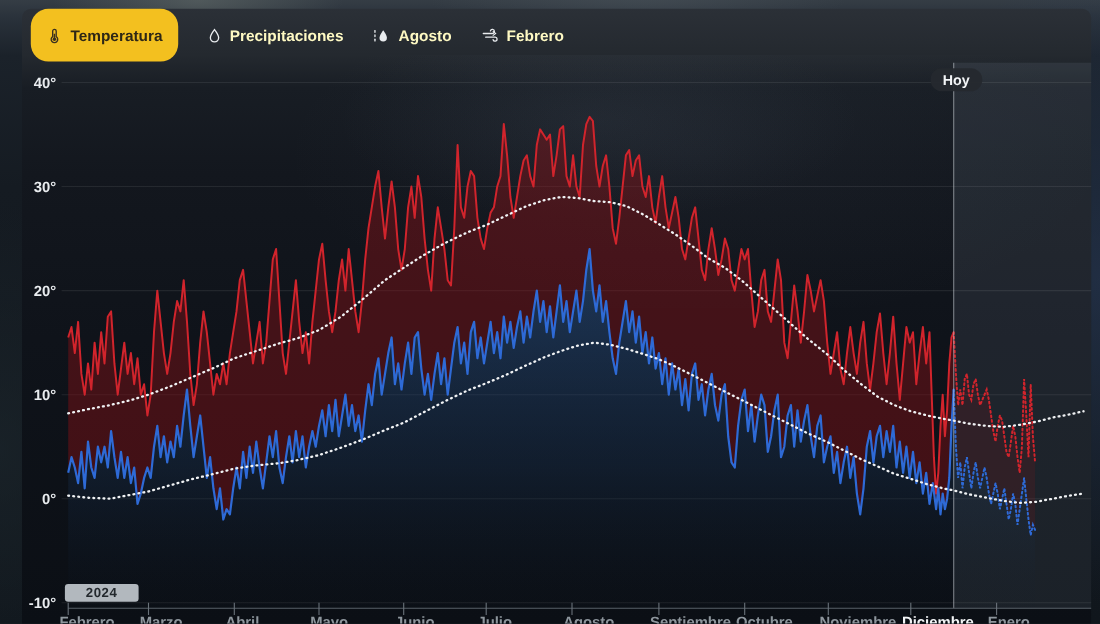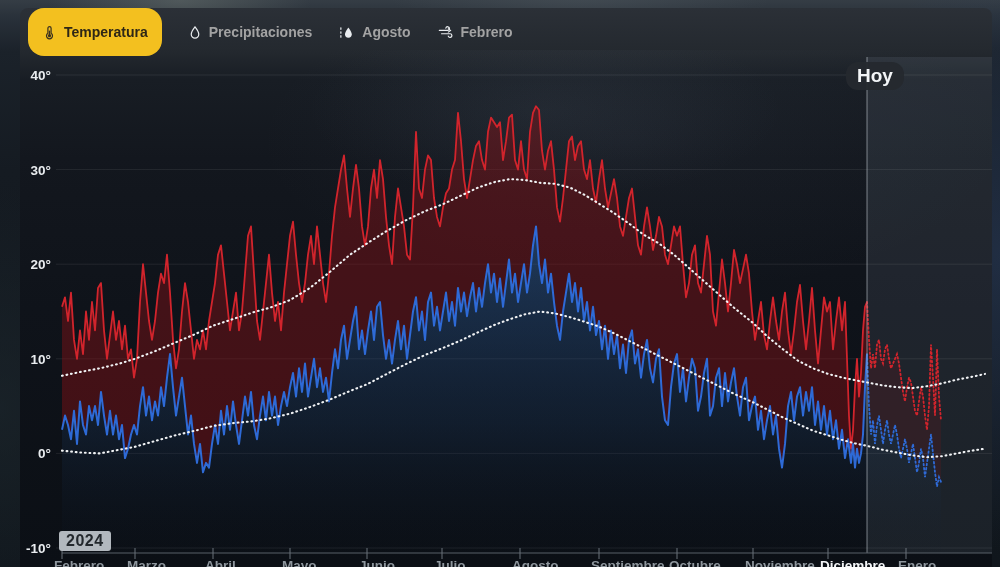--- a/index.html
+++ b/index.html
@@ -24,32 +24,32 @@
     background:
       radial-gradient(340px 130px at 54% 60px, rgba(110,125,145,0.10), transparent 70%),
       radial-gradient(520px 220px at 63% 90px, rgba(100,115,135,0.08), transparent 72%);
   }
   svg#chart{position:absolute;left:0;top:0;}
   .tabbar{
     position:absolute;left:0;top:12px;width:992px;height:40px;
     display:flex;align-items:center;padding-left:28px;gap:26px;box-sizing:border-box;
   }
   .tab{display:flex;align-items:center;gap:7px;font-size:14px;font-weight:bold;
-       color:#a3a3a3;cursor:pointer;white-space:nowrap;}
+       color:#fef9c3;cursor:pointer;white-space:nowrap;}
   .tab.active{height:48px;padding:0 14px;border-radius:16px;color:#2e2716;}
   .tab .ticon{display:flex;align-items:center;}
   .badge-hoy{
     position:absolute;left:846px;top:62px;min-width:20px;
-    background:rgba(37,41,46,0.95);color:#f3f5f7;font-size:19px;font-weight:bold;
+    background:rgba(37,41,46,0.95);color:#f3f5f7;font-size:13px;font-weight:bold;
     padding:3px 11px;border-radius:12px;
   }
   .badge-year{
     position:absolute;left:59px;top:531px;
-    background:#b2b8be;color:#23282d;font-size:16px;font-weight:bold;
-    padding:1px 7px;border-radius:3px;letter-spacing:0.5px;
+    background:#b2b8be;color:#23282d;font-size:12px;font-weight:bold;
+    padding:1px 19px;border-radius:3px;letter-spacing:0.5px;
   }
 </style>
 </head>
 <body>
 
 <div class="panel"></div>
 <div class="cloud"></div>
 
 <svg id="chart" width="1000" height="567" viewBox="0 0 1000 567">
     <defs>

